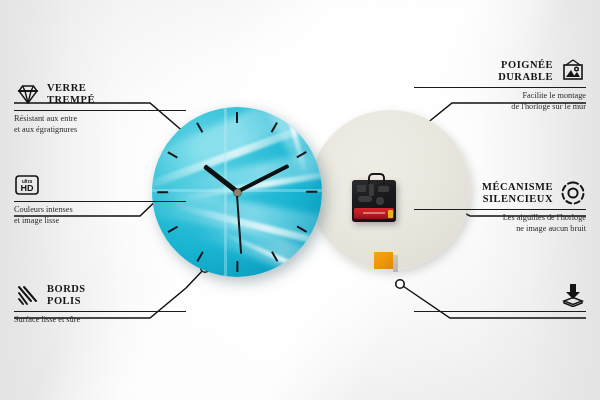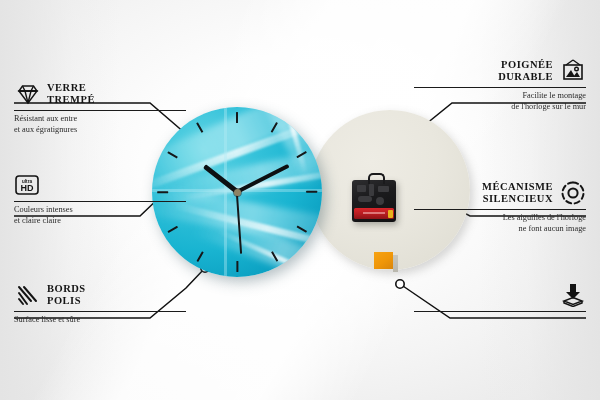--- a/index.html
+++ b/index.html
@@ -393,21 +393,21 @@
       <span class="feat-icon">
         <svg width="26" height="22" viewBox="0 0 26 22">
           <rect x="2" y="2" width="22" height="18" rx="3" ry="3" fill="none" stroke="currentColor" stroke-width="1.6"></rect>
           <text x="13" y="9.4" font-family="Liberation Sans, sans-serif" font-size="4.6" font-weight="700" text-anchor="middle" fill="currentColor">ultra</text>
           <text x="13" y="17.2" font-family="Liberation Sans, sans-serif" font-size="9" font-weight="700" text-anchor="middle" fill="currentColor">HD</text>
         </svg>
       </span>
     </div>
     <div class="feat-rule"></div>
     <div class="feat-desc">Couleurs intenses
-et claire claire</div>
+et image lisse</div>
   </div>
 
   <div class="feature right" id="feature-poignee">
     <div class="feat-head">
       <span class="feat-title">POIGNÉE
 DURABLE</span>
       <span class="feat-icon">
         <svg width="26" height="24" viewBox="0 0 26 24" fill="none" stroke="currentColor" stroke-width="1.4">
           <path d="M13 1 L6 6 M13 1 L20 6"></path>
           <rect x="4" y="6" width="18" height="14" stroke-width="1.6"></rect>
@@ -445,21 +445,21 @@
 SILENCIEUX</span>
       <span class="feat-icon">
         <svg width="26" height="26" viewBox="0 0 26 26" fill="none" stroke="currentColor" stroke-width="2" stroke-linecap="round">
           <path d="M13 2.5 a10.5 10.5 0 1 1 -0.01 0" stroke-dasharray="5.2 3.4"></path>
           <circle cx="13" cy="13" r="4.6" stroke-width="2"></circle>
         </svg>
       </span>
     </div>
     <div class="feat-rule"></div>
     <div class="feat-desc">Les aiguilles de l'horloge
-ne font aucun image</div>
+ne image aucun bruit</div>
   </div>
 
   <div class="feature right" id="feature-entretoise">
     <div class="feat-head">
       <span class="feat-icon">
         <svg width="26" height="24" viewBox="0 0 26 24" fill="none" stroke="currentColor" stroke-width="1.4">
           <path d="M10 1 L16 1 L16 9 L20 9 L13 16 L6 9 L10 9 Z" fill="currentColor" stroke="none"></path>
           <path d="M13 14.5 L22 18 L13 21.5 L4 18 Z" stroke-width="1.5"></path>
           <path d="M4 18 L4 20 L13 23.5 L22 20 L22 18" stroke-width="1.5"></path>
         </svg>

